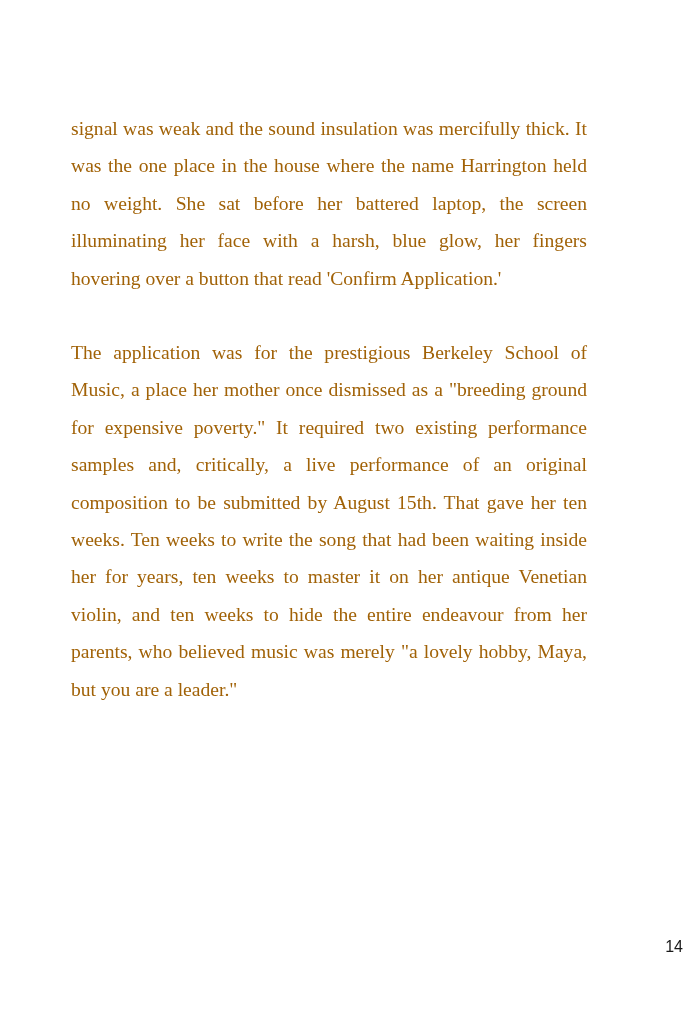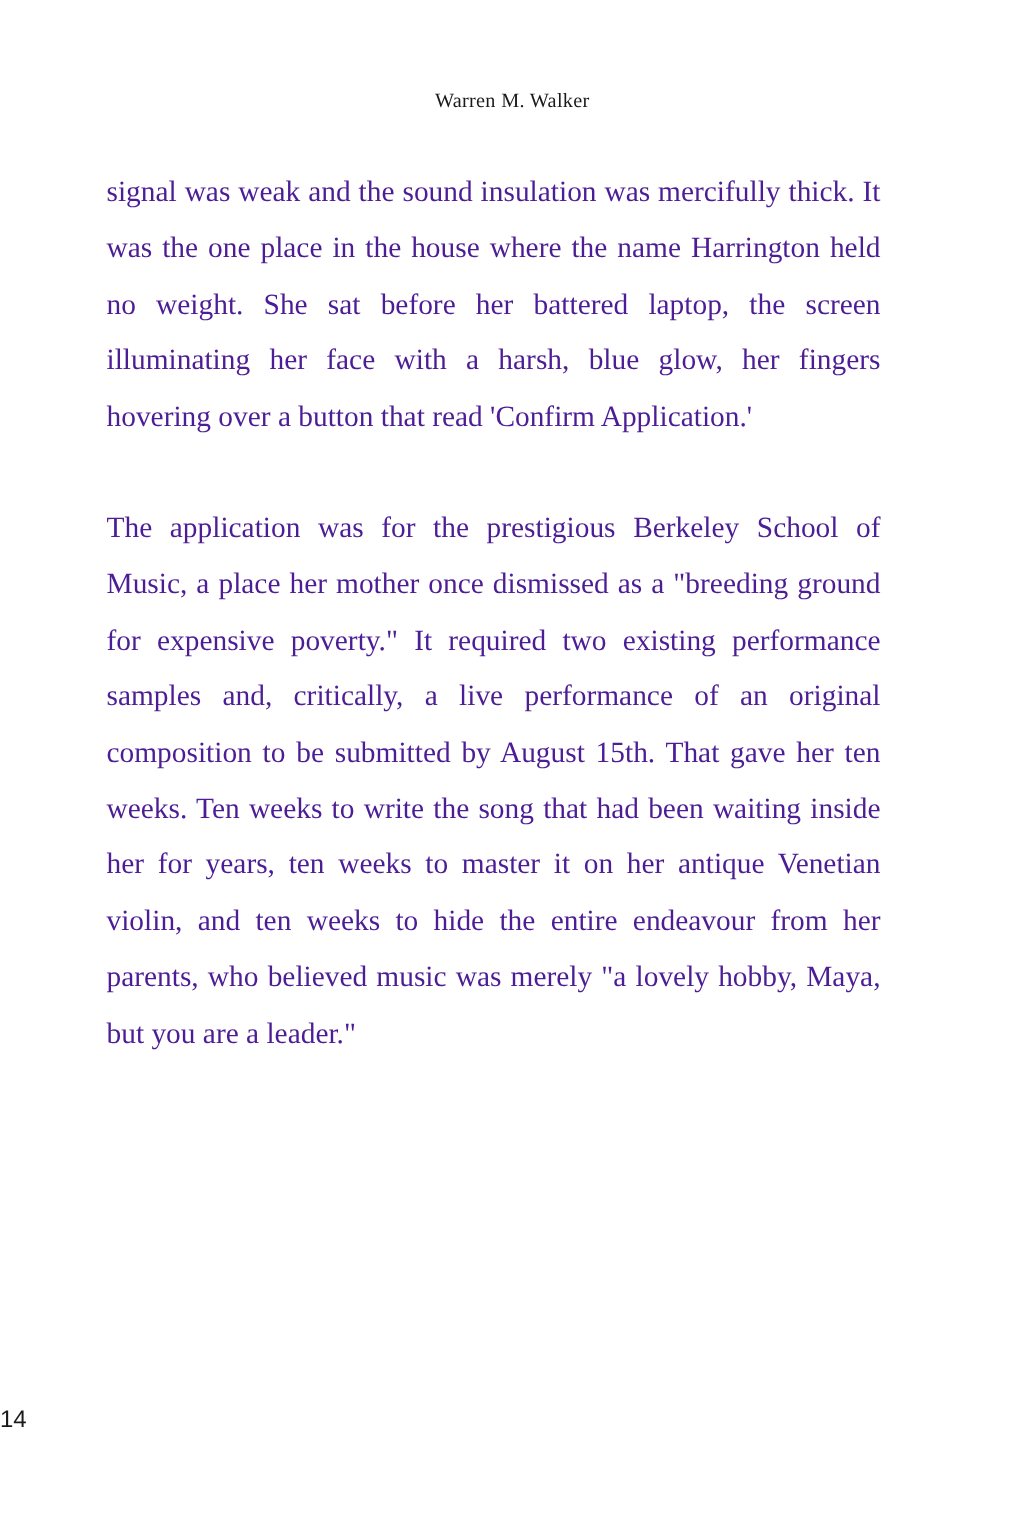--- a/index.html
+++ b/index.html
@@ -33,47 +33,46 @@
     top: 110px;
     left: 71px;
     width: 516px;
   }
   .para {
     margin: 0 0 37px 0;
     text-align: justify;
     text-justify: inter-word;
     font-size: 19.6px;
     line-height: 37.4px;
-    color: #4c1d95;
+    color: #a16207;
     hyphens: none;
     font-family: Liberation Serif, serif;
   }
   .para:last-child {
     margin-bottom: 0;
   }
   .para.last-cut {
     margin-bottom: 0;
   }
   .page-number {
     position: absolute;
     top: 938px;
     left: 0;
     right: 0;
-    text-align: left;
+    text-align: right;
     font-family: "Liberation Sans", "DejaVu Sans", sans-serif;
     font-size: 16px;
     color: #1a1a1a;
   }
 </style>
 </head>
 <body>
 
 <div class="page">
 
-  <div class="running-header">Warren M. Walker</div>
 
   <div class="body-block">
     <p class="para">signal was weak and the sound insulation was mercifully thick. It was the one place in the house where the name Harrington held no weight. She sat before her battered laptop, the screen illuminating her face with a harsh, blue glow, her fingers hovering over a button that read 'Confirm Application.'</p>
     <p class="para">The application was for the prestigious Berkeley School of Music, a place her mother once dismissed as a "breeding ground for expensive poverty." It required two existing performance samples and, critically, a live performance of an original composition to be submitted by August 15th. That gave her ten weeks. Ten weeks to write the song that had been waiting inside her for years, ten weeks to master it on her antique Venetian violin, and ten weeks to hide the entire endeavour from her parents, who believed music was merely "a lovely hobby, Maya, but you are a leader."</p>
   </div>
 
   <div class="page-number">14</div>
 
 </div>
 

